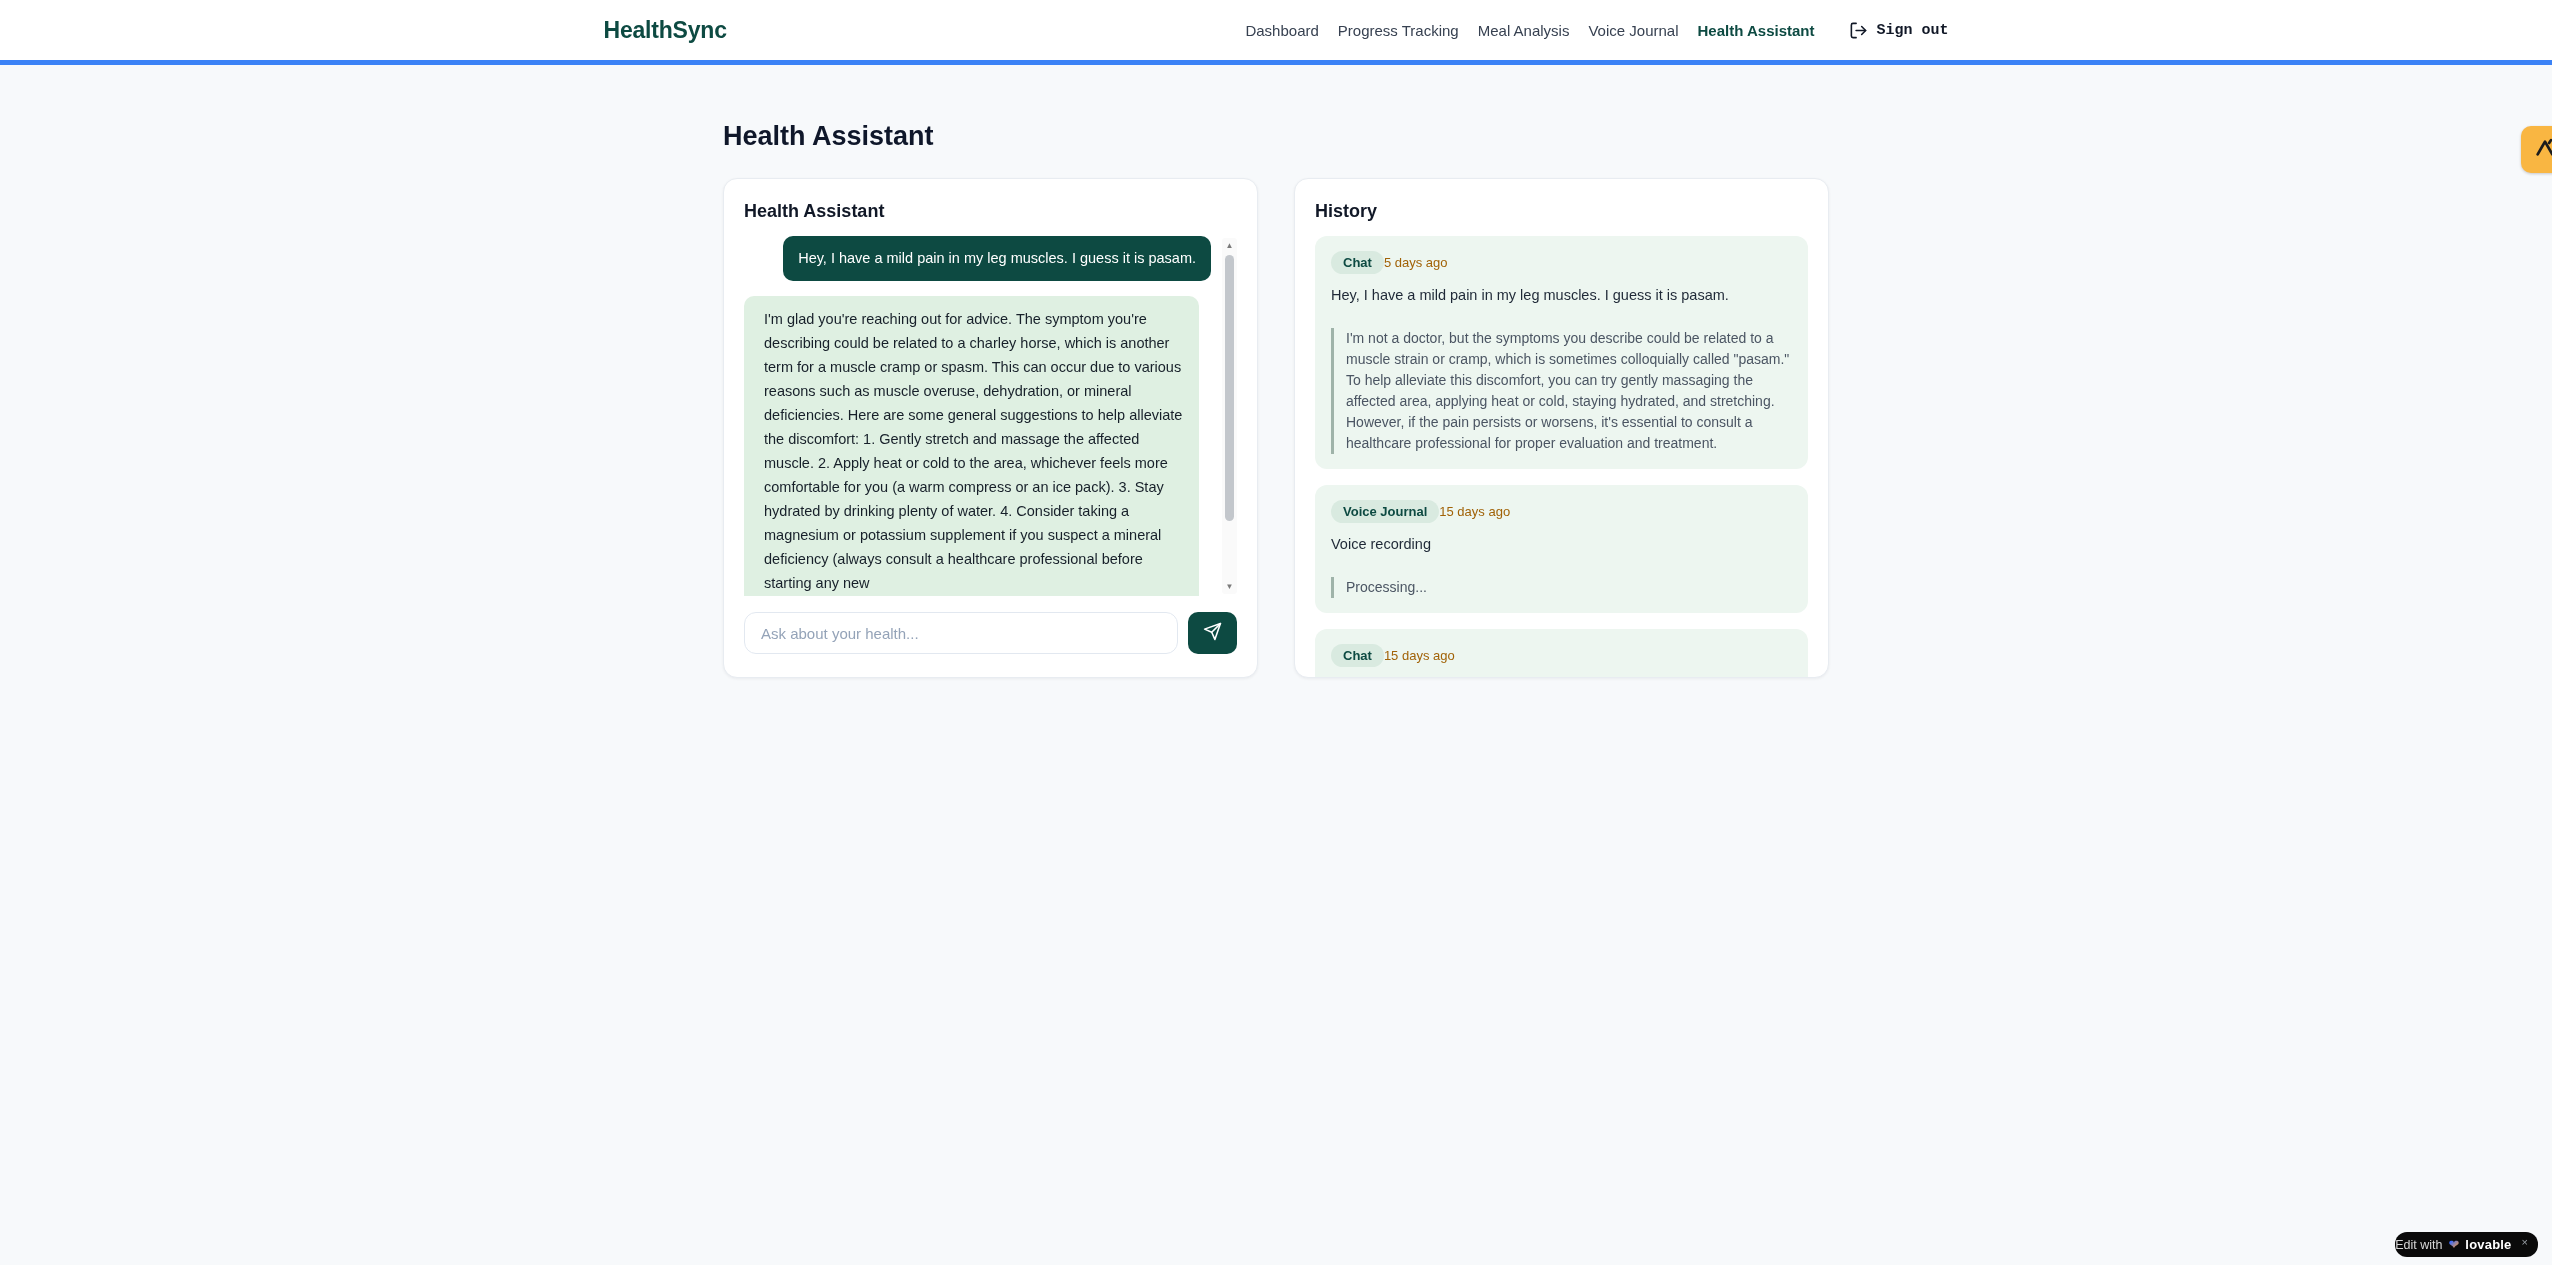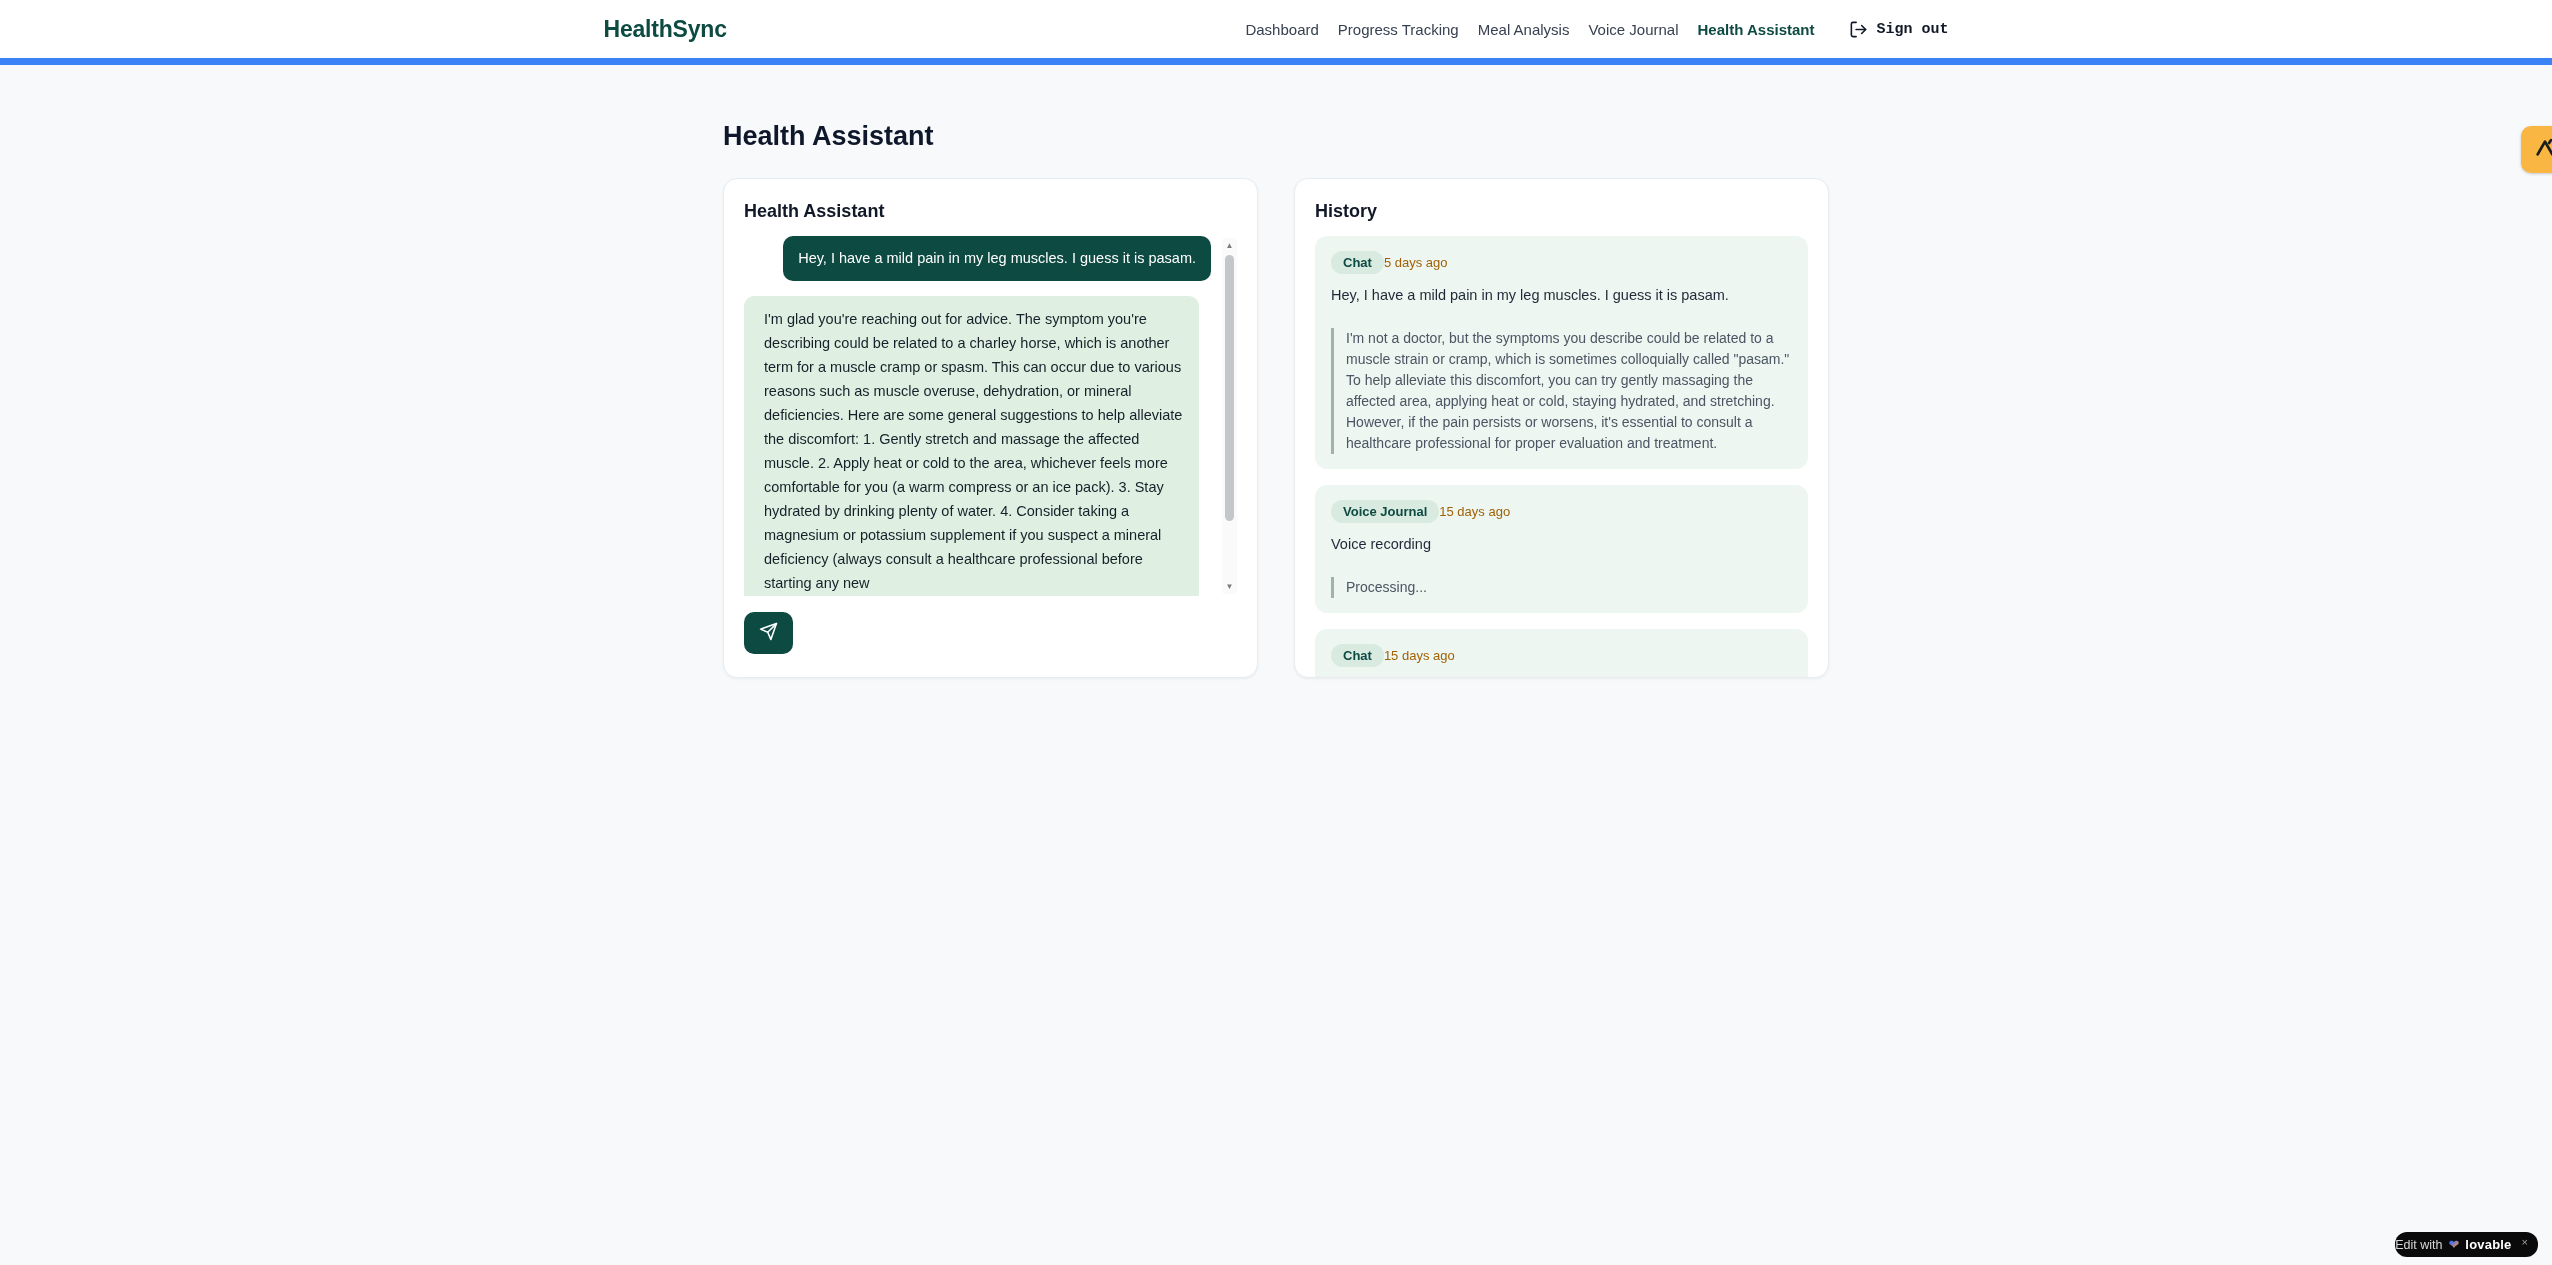--- a/index.html
+++ b/index.html
@@ -9,21 +9,21 @@
     background: #f7f9fb;
     position: relative;
     overflow: hidden;
     color: #111827;
   }
 
   
   .header {
     height: 65px;
     background: #ffffff;
-    border-bottom: 7px solid #3b82f6;
+    border-bottom: 5px solid #3b82f6;
   }
   .header-inner {
     width: 1345px;
     margin: 0 auto;
     height: 100%;
     display: flex;
     align-items: center;
     justify-content: space-between;
   }
   .logo {
@@ -322,20 +322,21 @@
           <div class="bubble assistant">I'm glad you're reaching out for advice. The symptom you're describing could be related to a charley horse, which is another term for a muscle cramp or spasm. This can occur due to various reasons such as muscle overuse, dehydration, or mineral deficiencies. Here are some general suggestions to help alleviate the discomfort: 1. Gently stretch and massage the affected muscle. 2. Apply heat or cold to the area, whichever feels more comfortable for you (a warm compress or an ice pack). 3. Stay hydrated by drinking plenty of water. 4. Consider taking a magnesium or potassium supplement if you suspect a mineral deficiency (always consult a healthcare professional before starting any new</div>
         </div>
         <div class="scrollbar">
           <div class="sb-arrow up">▲</div>
           <div class="sb-thumb"></div>
           <div class="sb-arrow down">▼</div>
         </div>
       </div>
 
       <div class="chat-input-row">
+        <input class="chat-input" type="text" placeholder="Ask about your health..." style="">
         <button class="send-btn">
           <span>
             <svg width="19" height="19" viewBox="0 0 24 24" fill="none" stroke="#ffffff" stroke-width="2" stroke-linecap="round" stroke-linejoin="round">
               <path d="M22 2 11 13"></path>
               <path d="M22 2 15 22l-4-9-9-4z"></path>
             </svg>
           </span>
         </button>
       </div>
     </section>

